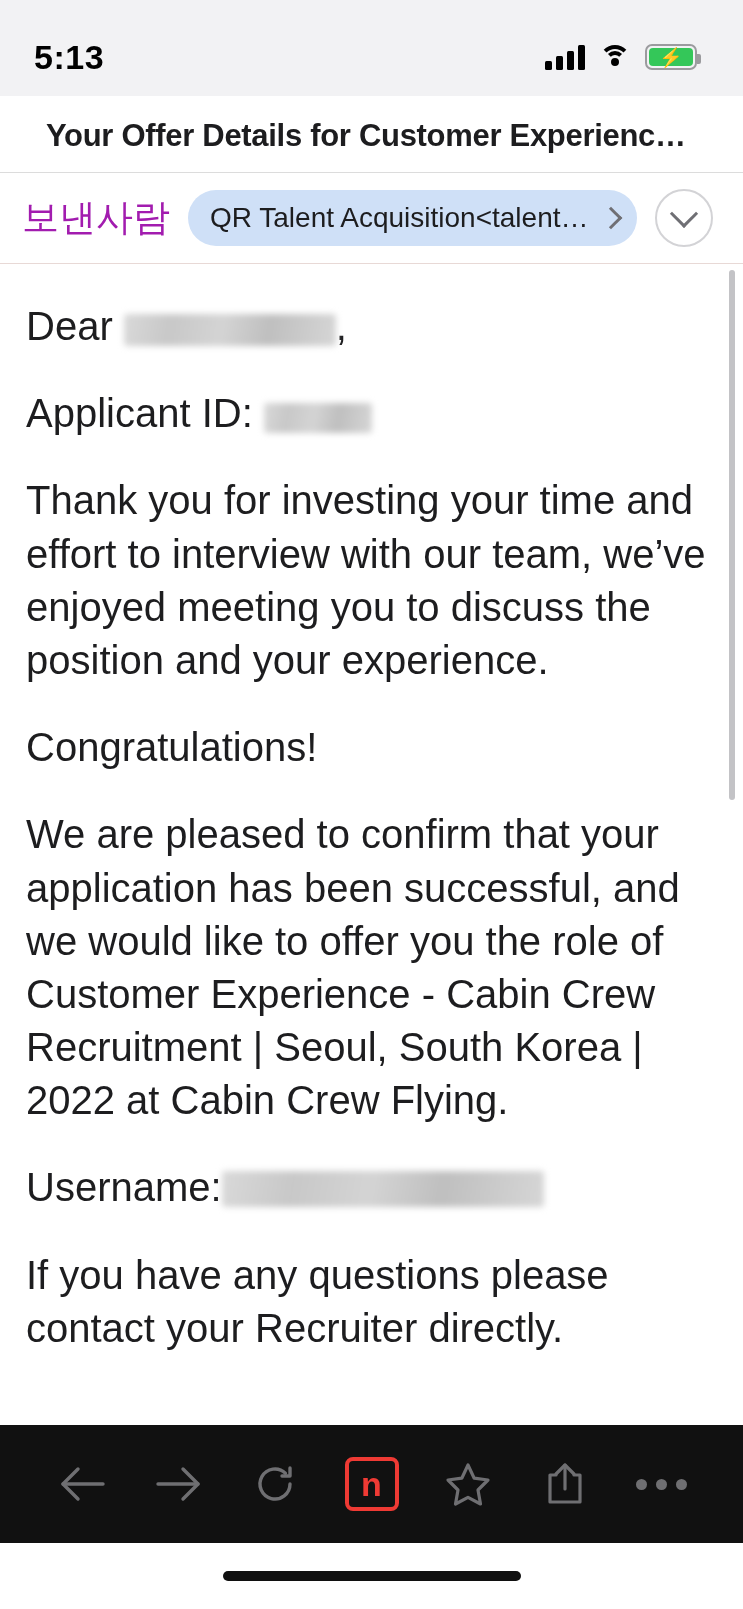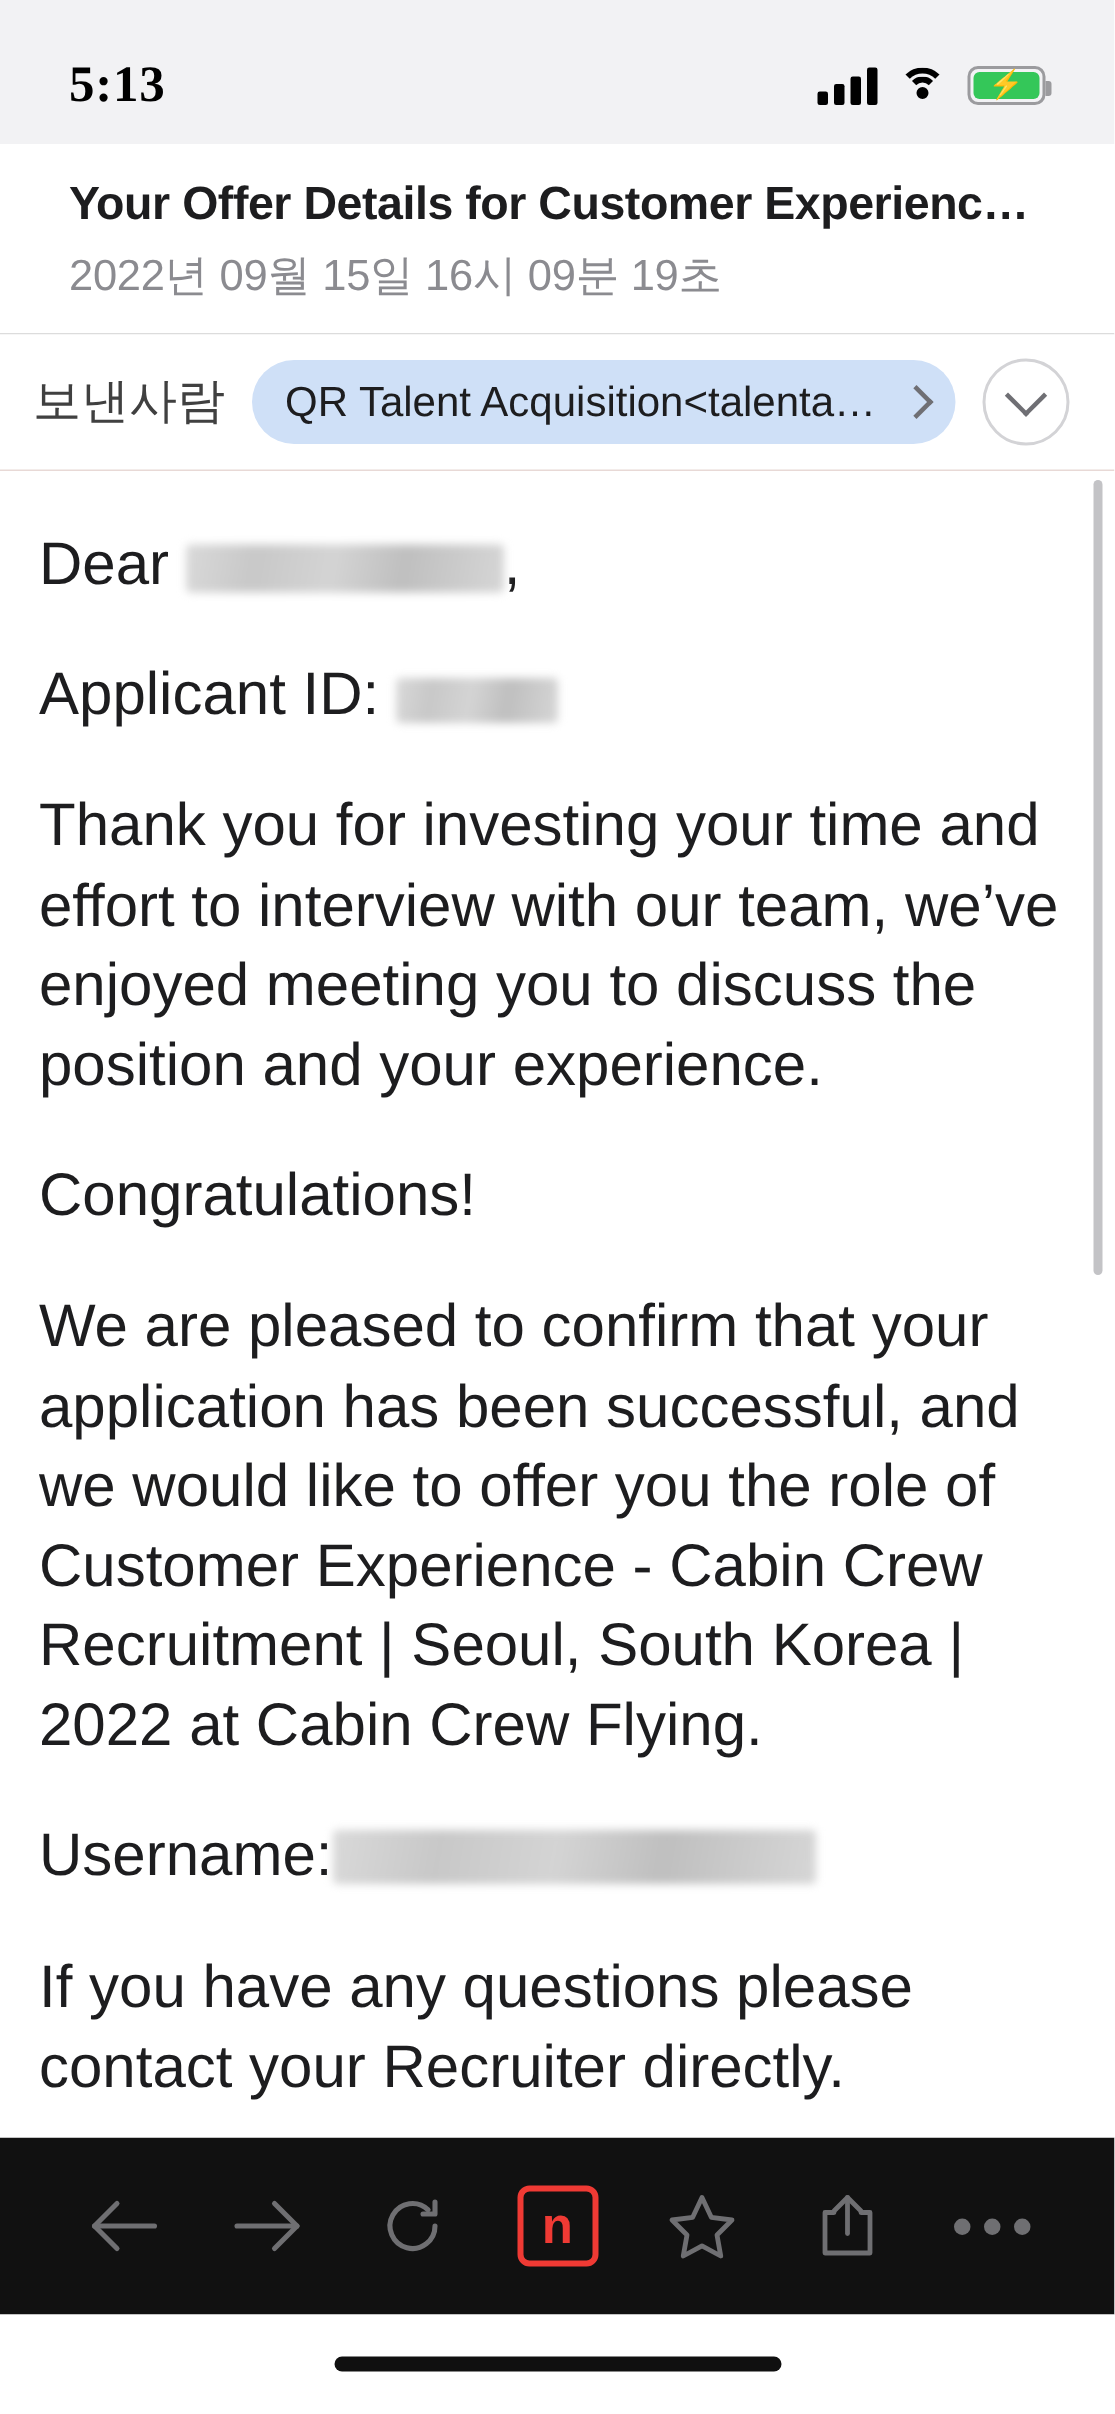--- a/index.html
+++ b/index.html
@@ -19,23 +19,22 @@
     flex-direction: column;
   }
 
   
   .statusbar {
     height: 96px;
     background: #f2f2f4;
     display: flex;
     align-items: center;
     justify-content: space-between;
-    padding: 18px 46px 0 46px;
-    flex: 0 0 auto;
-    font-family: Liberation Serif, serif;
+    padding: 18px 46px 0 34px;
+    flex: 0 0 auto;
   }
   .status-time {
     font-size: 34px;
     font-weight: bold;
     color: #000;
     letter-spacing: 0.5px;
   }
   .status-right {
     display: flex;
     align-items: center;
@@ -122,22 +121,22 @@
   .sender-row {
     display: flex;
     align-items: center;
     gap: 18px;
     padding: 16px 30px 16px 22px;
     border-bottom: 1px solid #e8d9d6;
     background: #fff;
     flex: 0 0 auto;
   }
   .sender-label {
-    font-size: 32px;
-    color: #404040;
+    font-size: 37px;
+    color: #a21caf;
     flex: 0 0 auto;
     font-family: Liberation Mono, monospace;
   }
   .sender-chip {
     flex: 1 1 auto;
     min-width: 0;
     background: #cfe0f7;
     border-radius: 28px;
     height: 56px;
     display: flex;
@@ -286,21 +285,20 @@
       <div class="battery">
         <div class="fill">
             <div class="bolt">⚡</div>
           </div>
       </div>
     </div>
   </div>
 
   <div class="mail-header">
     <div class="mail-subject">Your Offer Details for Customer Experience - Cabin …</div>
-    <div class="mail-date">2022년 09월 15일 16시 09분 19초</div>
   </div>
 
   <div class="sender-row">
     <div class="sender-label">보낸사람</div>
     <div class="sender-chip">
       <span class="name">QR Talent Acquisition&lt;talentacquisi…</span>
       <span class="chev-right"></span>
     </div>
     <div class="expand-btn">
       <span class="chev-down"></span>

